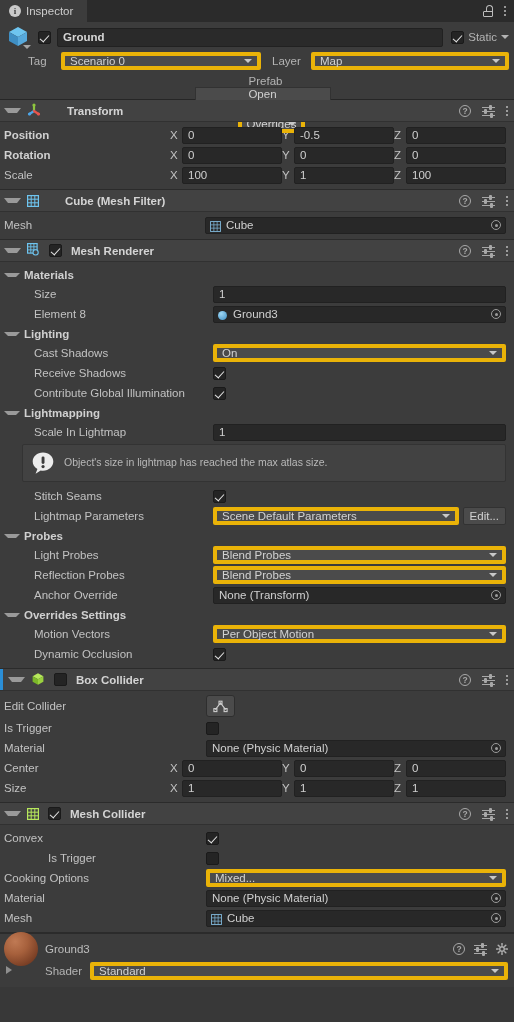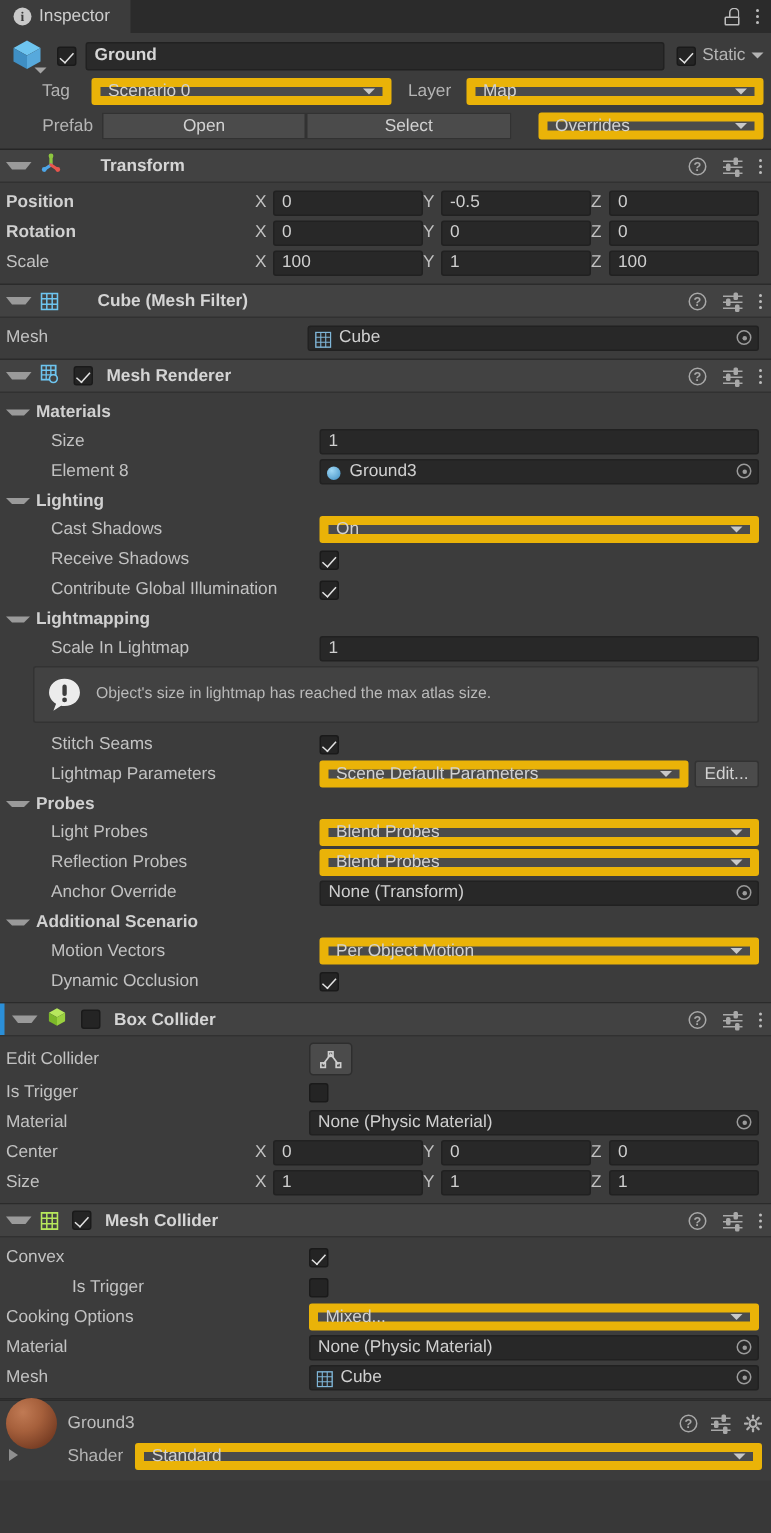--- a/index.html
+++ b/index.html
@@ -33,25 +33,25 @@
   .chk{width:13px;height:13px;box-sizing:border-box;background:#242424;border:1px solid #1a1a1a;border-radius:2px;
       position:relative;flex:0 0 13px;}
   .chk.on:after{content:"";position:absolute;left:3px;top:1px;width:4px;height:8px;border:solid #e4e4e4;border-width:0 1.8px 1.8px 0;transform:rotate(42deg);}
   .namefield{flex:1;height:19px;background:#2a2a2a;border:1px solid #212121;border-radius:2px;display:flex;align-items:center;
       padding:0 5px;box-sizing:border-box;font-weight:bold;color:#d6d6d6;font-size:11.5px;}
   .static-wrap{display:flex;align-items:center;gap:4px;flex:0 0 auto;padding-left:2px;}
   .static-lbl{color:#b4b4b4;font-size:11.5px;}
   .caret-dn{width:0;height:0;border-left:4px solid transparent;border-right:4px solid transparent;border-top:4px solid #b4b4b4;}
   .go-row2{display:flex;align-items:center;gap:5px;margin-top:5px;height:18px;padding-left:22px;}
   .mini-lbl{color:#b4b4b4;font-size:11.5px;}
-  .popup{height:18px;background:#4b4b4b;border:6px solid #eab308;border-radius:2px;display:flex;align-items:center;
+  .popup{height:18px;background:#4b4b4b;border:4px solid #eab308;border-radius:2px;display:flex;align-items:center;
       padding:0 5px;box-sizing:border-box;position:relative;color:#d2d2d2;font-size:11.5px;}
   .popup .pc{position:absolute;right:5px;top:50%;margin-top:-2px;width:0;height:0;
       border-left:4px solid transparent;border-right:4px solid transparent;border-top:4px solid #c8c8c8;}
-  .go-row3{display:flex;align-items:center;gap:0px;margin-top:5px;height:18px;padding-left:10px;}
+  .go-row3{display:flex;align-items:center;gap:0px;margin-top:5px;height:18px;padding-left:10px;flex-direction:column;}
   .btn{height:18px;background:#4b4b4b;border:1px solid #323232;display:flex;align-items:center;justify-content:center;
       color:#d2d2d2;font-size:11.5px;box-sizing:border-box;}
 
   
   .comp{background:#3c3c3c;border-bottom:1px solid #2b2b2b;}
   .comp-head{height:21px;background:#424242;display:flex;align-items:center;gap:5px;padding:0 6px 0 4px;
       border-bottom:1px solid #313131;position:relative;}
   .comp-head.accent:before{content:"";position:absolute;left:0;top:0;bottom:0;width:3px;background:#2b8fd8;}
   .tri{width:0;height:0;border-left:4.5px solid transparent;border-right:4.5px solid transparent;border-top:5px solid #9a9a9a;
       margin-right:1px;flex:0 0 9px;}
@@ -427,21 +427,21 @@
     <div class="row">
       <span class="lbl ind2" style="width:213px">Anchor Override</span>
       <span class="field" style="flex:1">
         <span>None (Transform)</span>
         <span class="objico"></span>
       </span>
     </div>
 
     <div class="sect-head">
       <span class="tri small"></span>
-      <span class="t">Additional Scenario</span>
+      <span class="t">Overrides Settings</span>
     </div>
     <div class="row">
       <span class="lbl ind2" style="width:213px">Motion Vectors</span>
       <span class="popup" style="flex:1">
         <span>Per Object Motion</span>
         <span class="pc"></span>
       </span>
     </div>
     <div class="row">
       <span class="lbl ind2" style="width:213px">Dynamic Occlusion</span>

